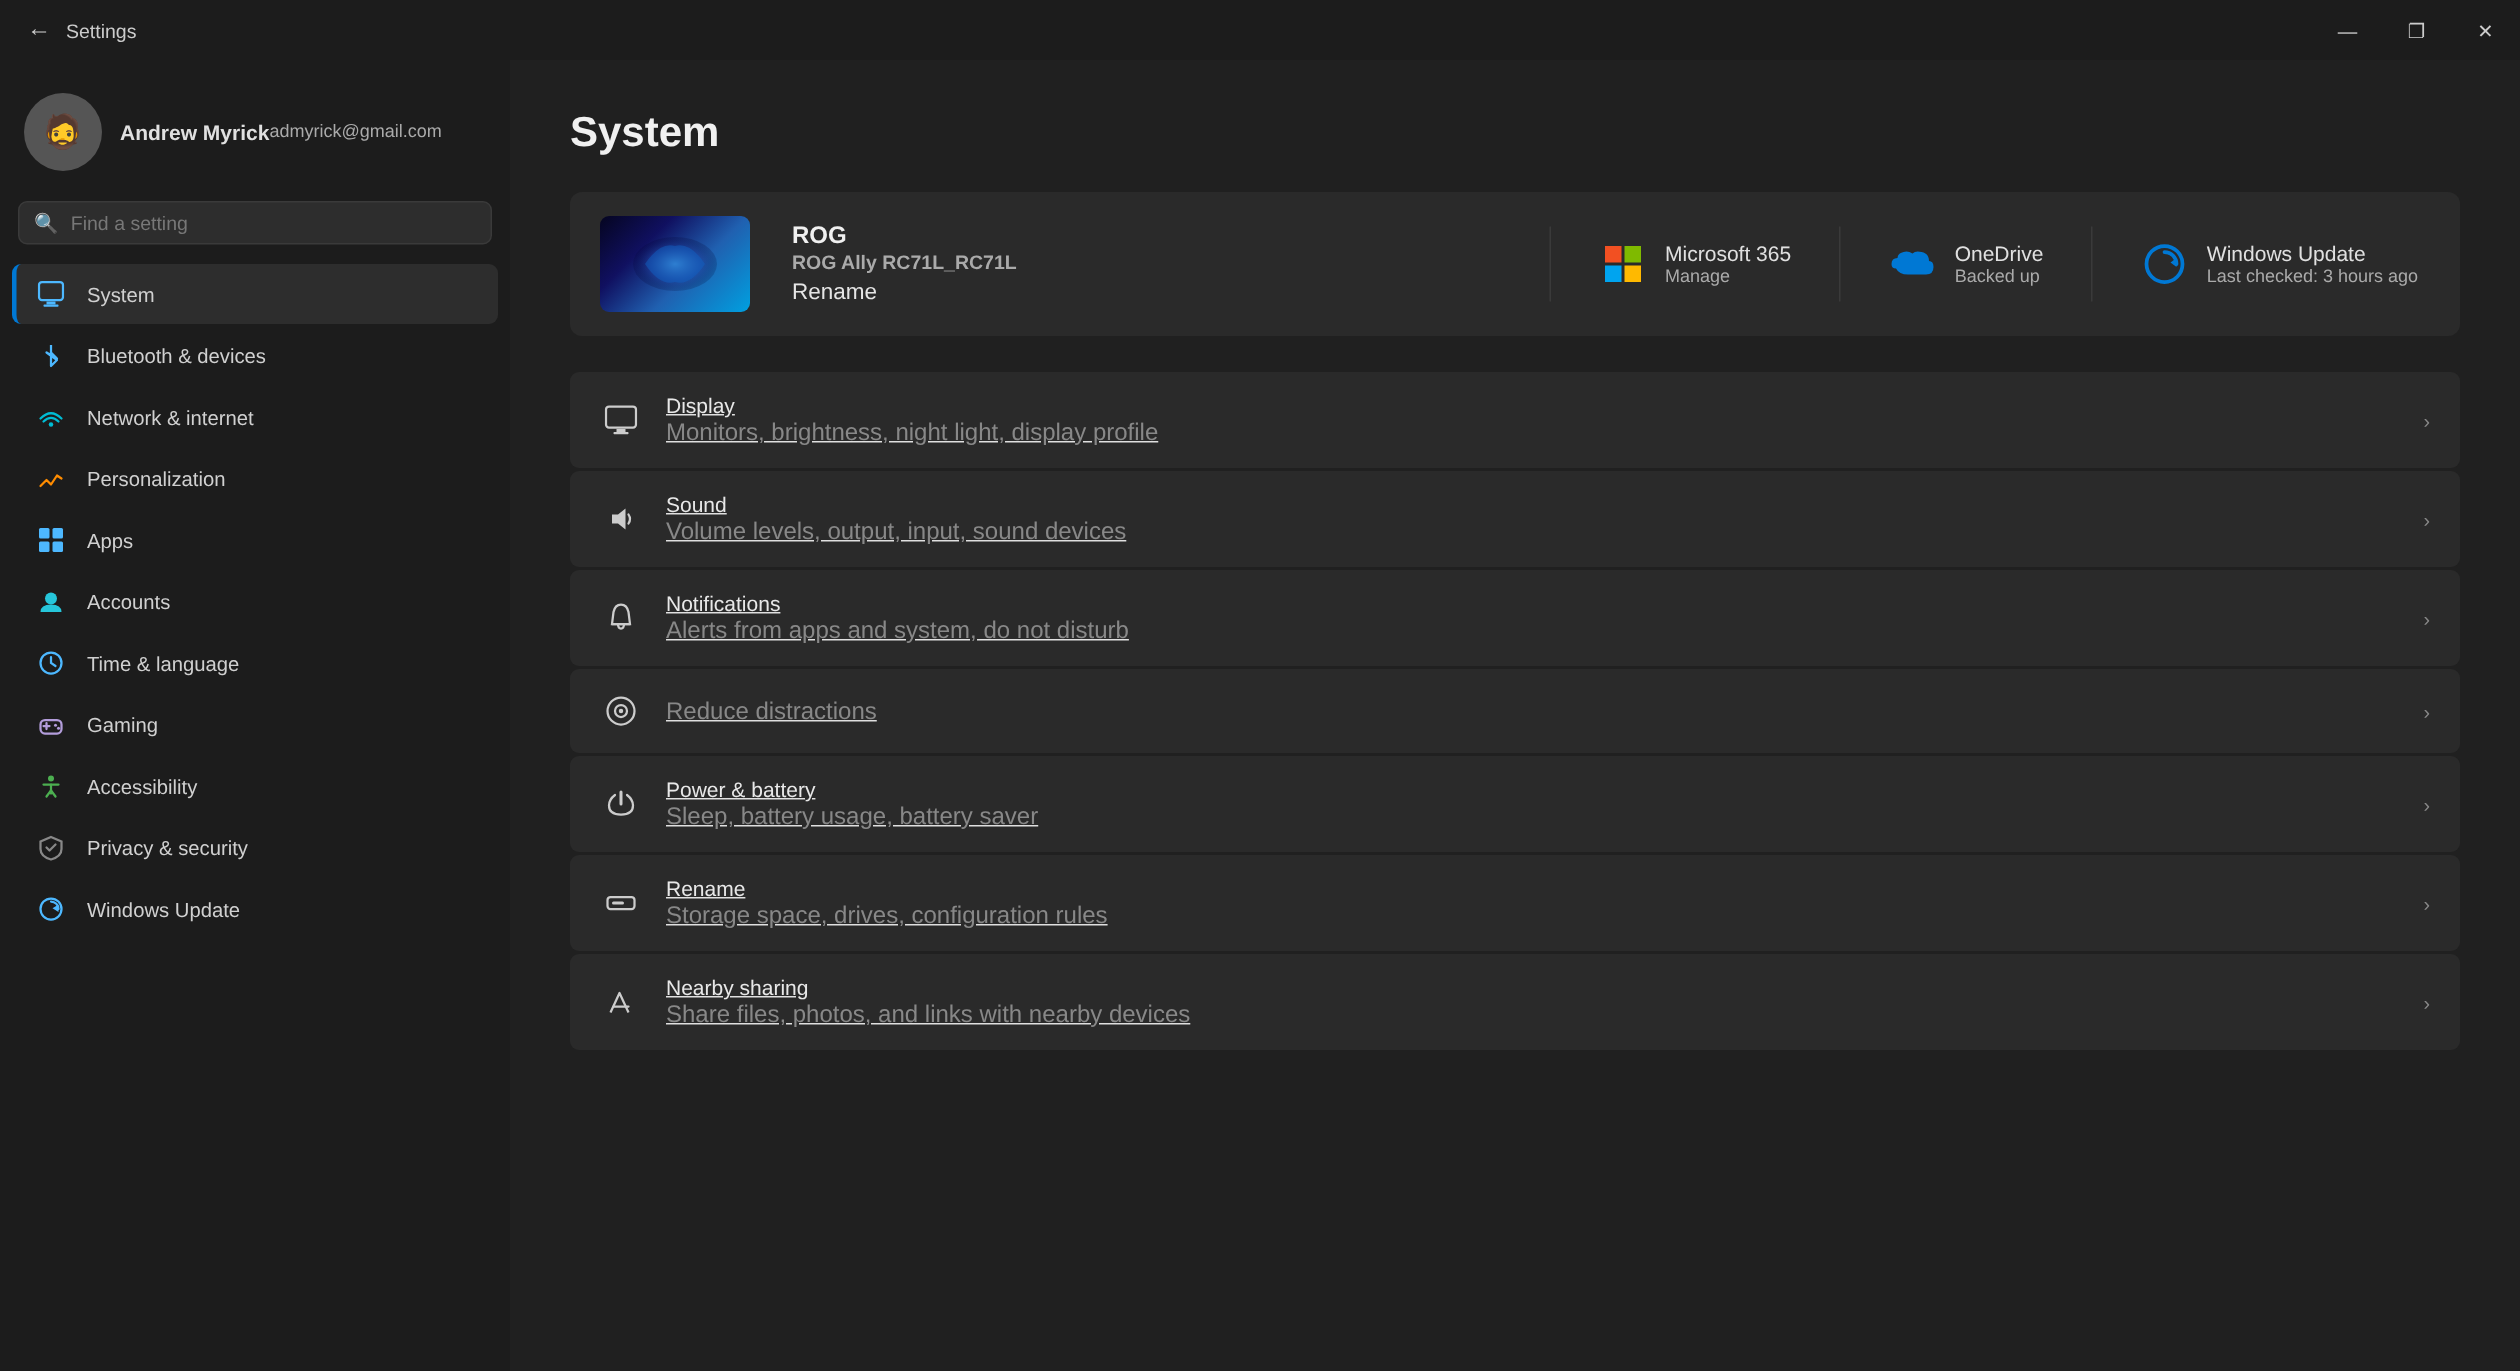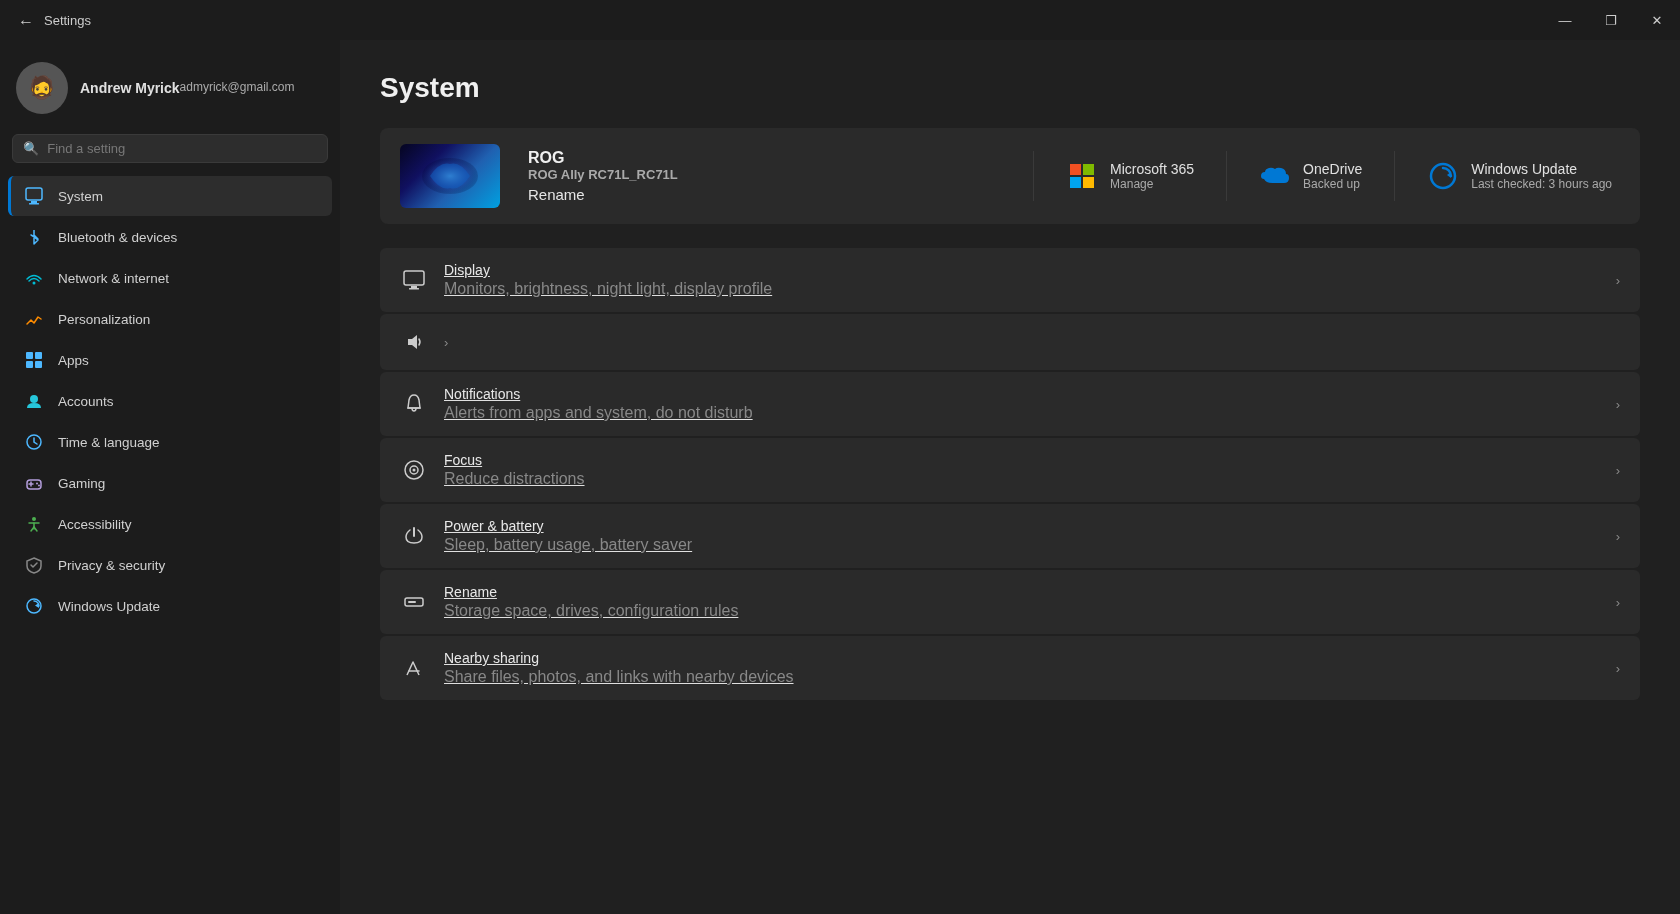--- a/index.html
+++ b/index.html
@@ -454,20 +454,24 @@
     </div>
     <span class="setting-chevron">›</span>
   </div>
         <div class="setting-row">
     <span class="setting-icon">
             <svg width="22" height="22" viewBox="0 0 22 22">
               <polygon points="5,8 5,14 9,14 14,18 14,4 9,8" fill="#ccc"></polygon>
               <path d="M16,8 Q18,11 16,14" stroke="#ccc" stroke-width="1.5" fill="none" stroke-linecap="round"></path>
             </svg>
           </span>
+    <div class="setting-text">
+      <div class="setting-title">Sound</div>
+      <div class="setting-sub">Volume levels, output, input, sound devices</div>
+    </div>
     <span class="setting-chevron">›</span>
   </div>
         <div class="setting-row">
     <span class="setting-icon">
             <svg width="22" height="22" viewBox="0 0 22 22">
               <path d="M11,2 Q15,2 16,7 L17,15 L5,15 L6,7 Q7,2 11,2" fill="none" stroke="#ccc" stroke-width="1.5"></path>
               <path d="M5,15 L17,15" stroke="#ccc" stroke-width="1.5" stroke-linecap="round"></path>
               <path d="M9,15 Q9,18 11,18 Q13,18 13,15" fill="none" stroke="#ccc" stroke-width="1.5"></path>
             </svg>
           </span>
@@ -479,21 +483,20 @@
   </div>
         <div class="setting-row">
     <span class="setting-icon">
             <svg width="22" height="22" viewBox="0 0 22 22">
               <circle cx="11" cy="11" r="9" fill="none" stroke="#ccc" stroke-width="1.5"></circle>
               <circle cx="11" cy="11" r="4" fill="none" stroke="#ccc" stroke-width="1.5"></circle>
               <circle cx="11" cy="11" r="1.5" fill="#ccc"></circle>
             </svg>
           </span>
     <div class="setting-text">
-      <div class="setting-title">Focus</div>
       <div class="setting-sub">Reduce distractions</div>
     </div>
     <span class="setting-chevron">›</span>
   </div>
         <div class="setting-row">
     <span class="setting-icon">
             <svg width="22" height="22" viewBox="0 0 22 22">
               <path d="M11,3 L11,11" stroke="#ccc" stroke-width="2" stroke-linecap="round"></path>
               <path d="M7,5 Q3,8 3,12 Q3,18 11,18 Q19,18 19,12 Q19,8 15,5" fill="none" stroke="#ccc" stroke-width="1.5" stroke-linecap="round"></path>
             </svg>

